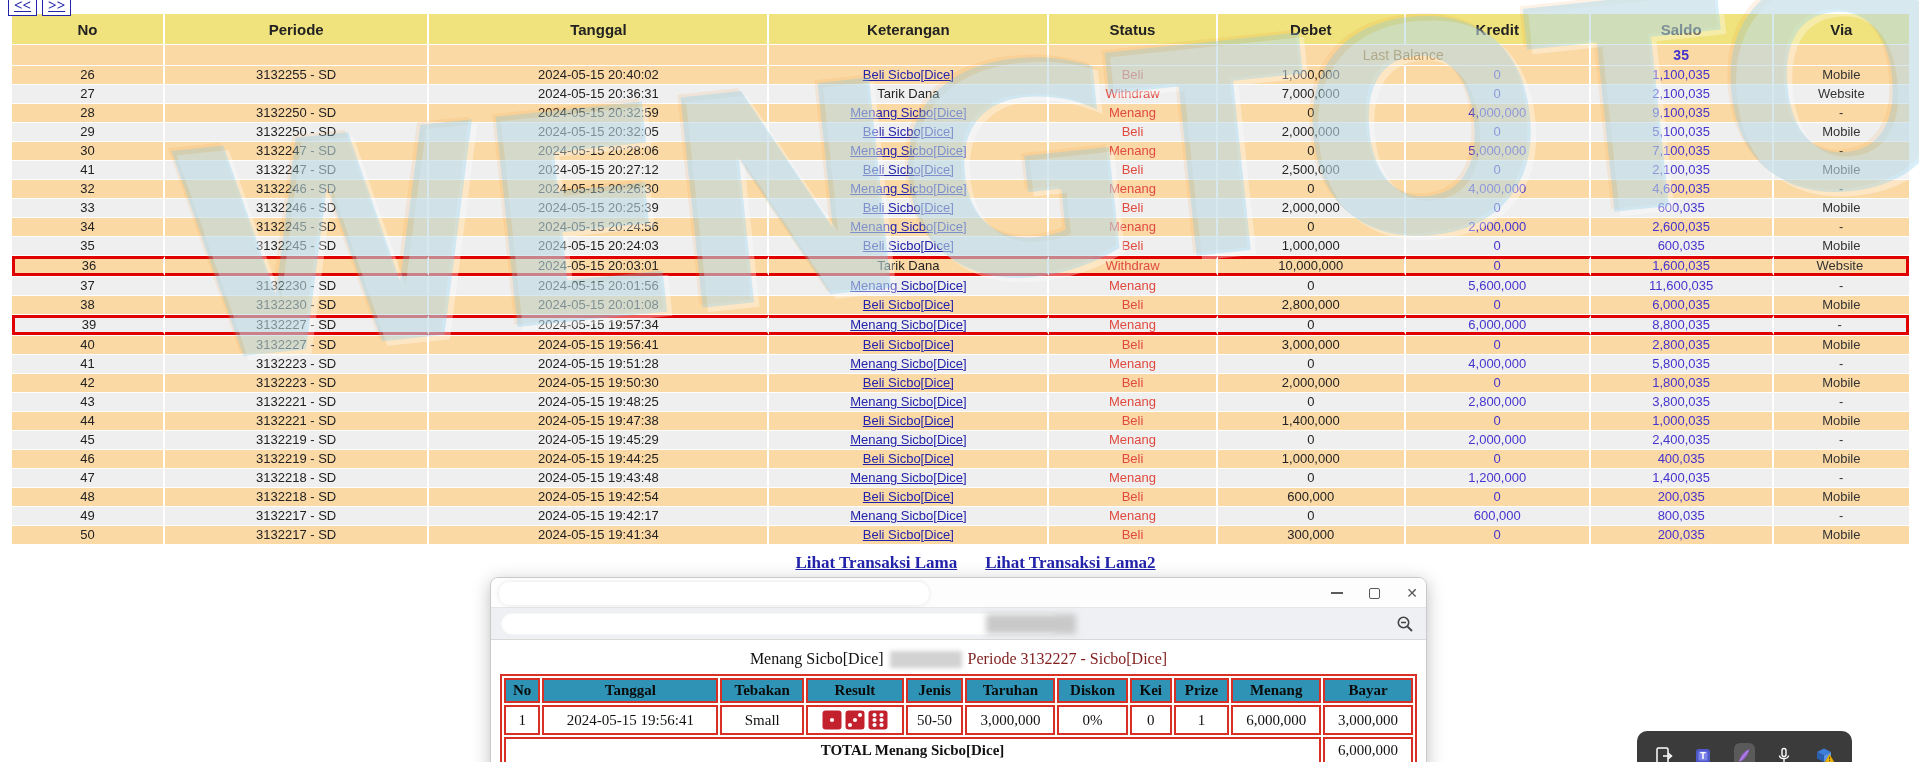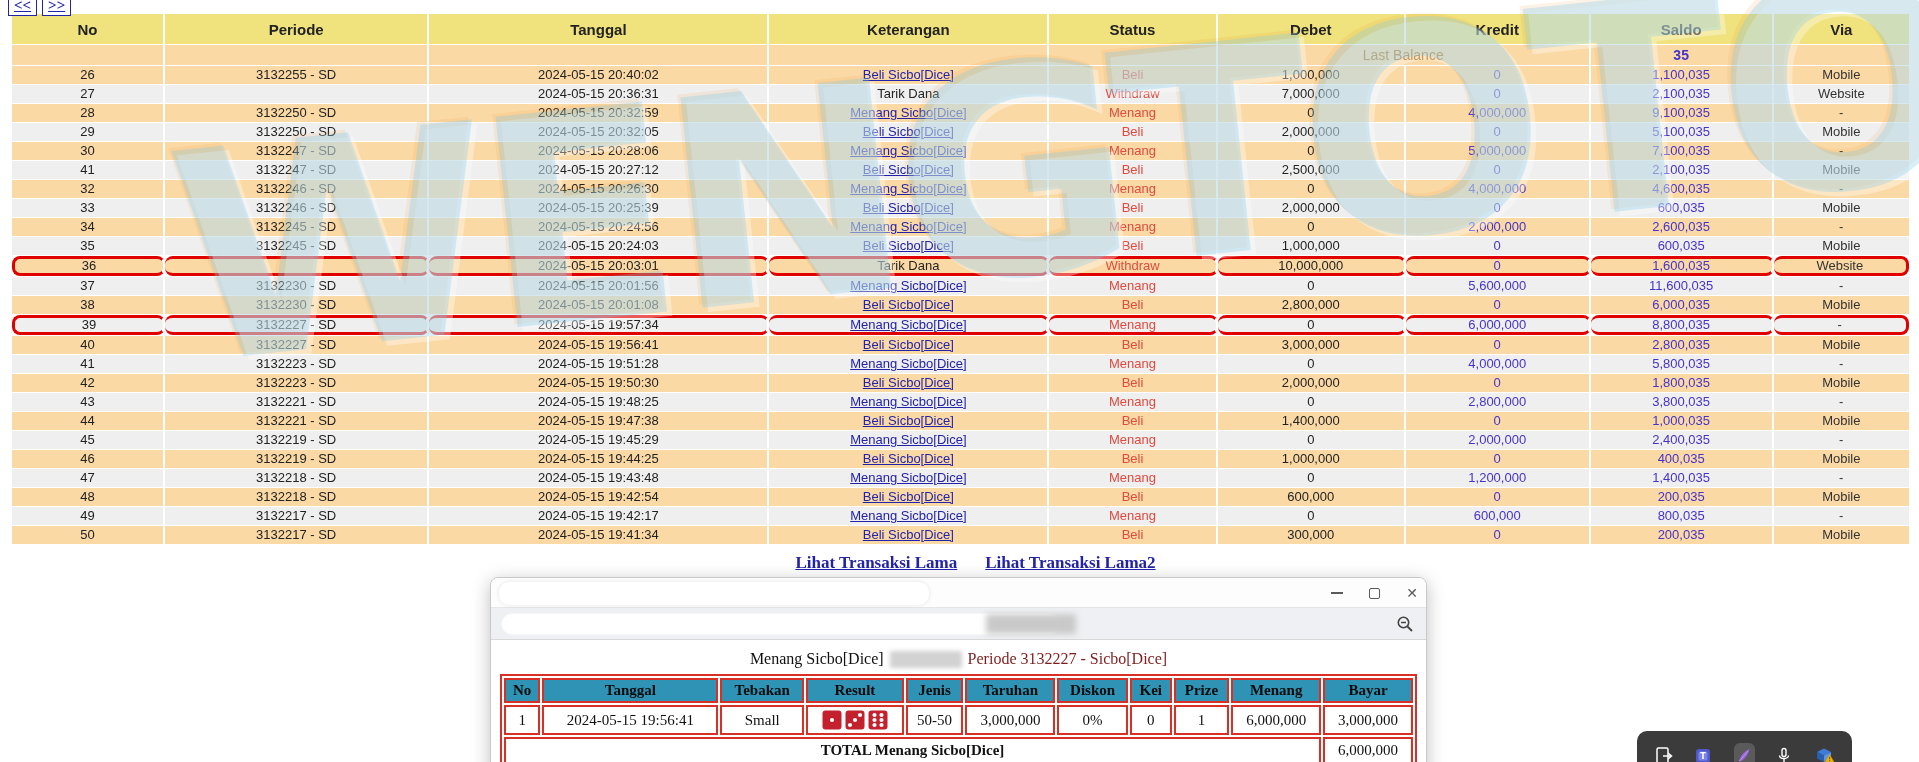--- a/index.html
+++ b/index.html
@@ -25,21 +25,21 @@
   tr.gray  td { background:#EFEFEF; }
   tr.lastbal td { background:#FBD9A5; font-size:14px; height:20px; }
   .lastbal-label { font-weight:normal; color:#a16207; }
   .lastbal-value { font-weight:bold; color:#4433CC; }
   td.c-no, td.c-periode, td.c-tanggal, td.c-debet { color:#222; }
   td.c-status { color:#E04A3F; }
   td.c-kredit, td.c-saldo { color:#4433CC; }
   td.c-via { color:#333; }
   td.c-ket a { color:#2222AA; text-decoration:underline; cursor:pointer; }
   td.c-ket span { color:#222; }
-  tr.hl td { border-top:3px solid #E00000; border-bottom:3px solid #E00000; height:14px; line-height:14px;border-radius:8px; }
+  tr.hl td { border-top:3px solid #E00000; border-bottom:3px solid #E00000; height:14px; line-height:14px; }
   tr.hl td:first-child { border-left:3px solid #E00000; }
   tr.hl td:last-child  { border-right:3px solid #E00000; }
 
   
   .w-no{width:148px}.w-periode{width:256px}.w-tanggal{width:329px}.w-ket{width:271px}
   .w-status{width:163px}.w-debet{width:182px}.w-kredit{width:179px}.w-saldo{width:177px}.w-via{width:131px}
 
   
   .footlinks { position:absolute; top:553px; left:16px; width:1919px; text-align:center; z-index:1; }
   .footlinks a { font-family:"Liberation Serif", serif; font-weight:bold; font-size:17px;

